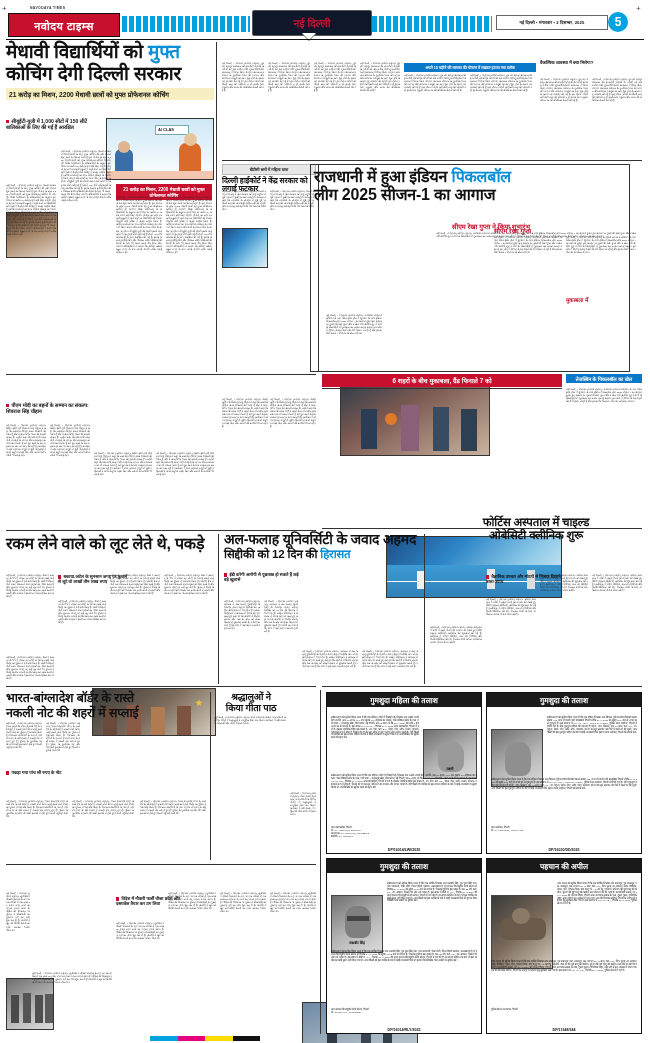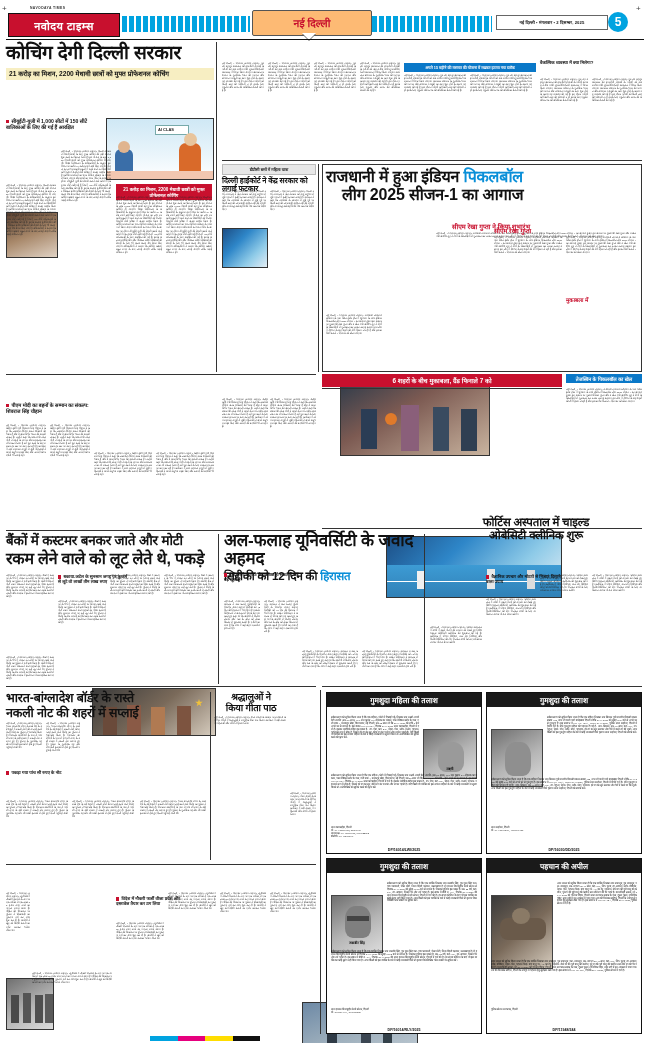--- a/index.html
+++ b/index.html
@@ -17,21 +17,21 @@
 
   
   .mast{position:absolute;left:0;top:10px;width:650px;height:28px;}
   .logo{position:absolute;left:8px;top:3px;width:110px;height:22px;background:#c8102e;
         border:1px solid #111;display:flex;align-items:center;justify-content:center;}
   .logo span{color:#fff;font-weight:bold;font-size:11px;letter-spacing:0.5px;}
   .logo-top{position:absolute;left:30px;top:-4px;font-size:3.4px;font-weight:bold;color:#333;letter-spacing:.4px;}
   .bars{position:absolute;top:6px;height:16px;background:
         repeating-linear-gradient(90deg,#00a3e0 0 5px,#ffffff 5px 7px);}
   .citybox{position:absolute;left:252px;top:0px;width:118px;height:24px;border:1px solid #555;
-           background:#fdba74;display:flex;align-items:center;justify-content:center;border-radius:2px;}
+           background:#0f172a;display:flex;align-items:center;justify-content:center;border-radius:2px;}
   .citybox span{color:#c8102e;font-weight:bold;font-size:10.5px;}
   .citytail{position:absolute;left:302px;top:23px;width:0;height:0;border-left:7px solid transparent;
             border-right:7px solid transparent;border-top:7px solid #fff;filter:drop-shadow(0 1px 0 #666);}
   .datebox{position:absolute;left:496px;top:5px;width:110px;height:13px;border:1px solid #666;background:#fff;
            display:flex;align-items:center;justify-content:center;}
   .datebox span{font-size:4.2px;color:#111;font-weight:bold;letter-spacing:.1px;}
   .pagenum{position:absolute;left:608px;top:2px;width:20px;height:20px;border-radius:50%;background:#00a3e0;
            color:#fff;font-weight:bold;font-size:12px;display:flex;align-items:center;justify-content:center;}
   .regmark{position:absolute;font-size:8px;color:#444;}
 
@@ -88,20 +88,24 @@
     <div class="datebox">
       <span>नई दिल्ली • मंगलवार • 2 दिसम्बर, 2025</span>
     </div>
     <div class="pagenum">
       <span>5</span>
     </div>
   </div>
   <div class="sep-h" style="left:6px;top:39px;width:638px;background:#111;height:1px;"></div>
 
   <div class="abs" style="left:6px;top:42px;width:208px;">
+    <div class="hl" style="font-size:19px;">
+      <span>मेधावी विद्यार्थियों को</span>
+      <span class="blue">मुफ्त</span>
+    </div>
     <div class="hl" style="font-size:19px;margin-top:1px;">कोचिंग देगी दिल्ली सरकार</div>
     <div class="kicker" style="margin-top:4px;">21 करोड़ का मिशन, 2200 मेधावी छात्रों को मुफ्त प्रोफेशनल कोचिंग</div>
   </div>
 
   <div class="abs" style="left:6px;top:118px;width:96px;">
     <div class="bultxt">
       <span class="bullet"></span><span>सीयूईटी-यूजी में 1,000 सीटों में 150 सीटें बालिकाओं के लिए की गई हैं आरक्षित</span>
     </div>
   </div>
 
@@ -149,26 +153,26 @@
     <div class="greybar" style="font-size:4px;">डीटीसी बसों में महिला यात्रा</div>
     <div class="hl" style="font-size:7.6px;margin-top:2px;">दिल्ली हाईकोर्ट ने केंद्र सरकार को लगाई फटकार</div>
   </div>
   <div class="txt abs" style="left:222px;top:190px;width:44px;height:182px;">नई दिल्ली, 1 दिसम्बर (नवोदय टाइम्स): दिल्ली उच्च न्यायालय ने केंद्र सरकार को वायु प्रदूषण से जुड़े मामले में कड़ी फटकार लगाई है। अदालत ने कहा कि नागरिकों के स्वास्थ्य से जुड़े मुद्दे पर किसी तरह की लापरवाही बर्दाश्त नहीं की जाएगी और समयबद्ध कार्रवाई रिपोर्ट पेश करने के निर्देश दिए।</div>
   <div class="txt abs" style="left:270px;top:190px;width:44px;height:182px;">नई दिल्ली, 1 दिसम्बर (नवोदय टाइम्स): दिल्ली उच्च न्यायालय ने केंद्र सरकार को वायु प्रदूषण से जुड़े मामले में कड़ी फटकार लगाई है। अदालत ने कहा कि नागरिकों के स्वास्थ्य से जुड़े मुद्दे पर किसी तरह की लापरवाही बर्दाश्त नहीं की जाएगी और समयबद्ध कार्रवाई रिपोर्ट पेश करने के निर्देश दिए।</div>
 
   <div class="photo ph-c boxed abs" style="left:222px;top:120px;width:46px;height:40px;"></div>
 
   <div class="sep-v" style="left:318px;top:164px;height:208px;"></div>
 
-  <div class="abs boxed" style="left:322px;top:164px;width:320px;height:208px;padding:3px;">
+  <div class="abs boxed" style="left:310px;top:164px;width:320px;height:208px;padding:3px;">
     <div class="hl" style="font-size:16px;">
       <span>राजधानी में हुआ इंडियन</span>
       <span class="blue">पिकलबॉल</span>
     </div>
-    <div class="hl" style="font-size:16px;margin-top:1px;margin-left:16px;">लीग 2025 सीजन-1 का आगाज</div>
+    <div class="hl" style="font-size:16px;margin-top:1px;">लीग 2025 सीजन-1 का आगाज</div>
   </div>
 
   <div class="abs" style="left:436px;top:222px;width:110px;">
     <div style="color:#c8102e;font-weight:bold;font-size:6.6px;text-align:center;">सीएम रेखा गुप्ता ने किया शुभारंभ</div>
   </div>
   <div class="txt abs" style="left:436px;top:232px;width:200px;height:14px;">नई दिल्ली, 1 दिसम्बर (नवोदय टाइम्स): राजधानी त्यागराज स्टेडियम के पास स्थित इंडोर हॉल में धूमधाम के साथ इंडियन पिकलबॉल लीग-2025 सीजन-1 का आगाज हुआ। इस अवसर पर मुख्यमंत्री रेखा गुप्ता और व खेल मंत्री आशीष सूद ने टीमों के खिलाड़ियों से मुलाकात कर उनका उत्साह बढ़ाया। इस लीग में देशभर के छह शहरों की टीमें हिस्सा ले रही हैं और इसका ग्रैंड फिनाले 7 दिसम्बर को खेला जाएगा।</div>
 
   <div class="photo ph-b boxed abs" style="left:340px;top:230px;width:150px;height:78px;">
     <div class="abs" style="left:20px;top:30px;width:16px;height:40px;background:#2b3d55;"></div>
     <div class="abs" style="left:60px;top:26px;width:18px;height:46px;background:#8a5f7a;"></div>
@@ -228,21 +232,20 @@
   <div class="txt abs" style="left:50px;top:424px;width:40px;height:102px;">नई दिल्ली, 1 दिसम्बर (नवोदय टाइम्स): केंद्रीय कृषि मंत्री शिवराज सिंह चौहान ने कहा कि लखपति दीदियां अनंत शक्तियों की भंडार हैं और वे आत्मनिर्भर भारत की असली ताकत हैं। उन्होंने कहा कि प्रधानमंत्री नरेन्द्र मोदी ने बहनों के सम्मान और स्वावलंबन का जो संकल्प लिया है उसे पूरा करने के लिए सरकार हर स्तर पर काम कर रही है। कार्यक्रम में स्वयं सहायता समूहों से जुड़ी महिलाओं ने अपने अनुभव साझा किए और उत्पादों की प्रदर्शनी भी लगाई गई।</div>
   <div class="txt abs" style="left:94px;top:452px;width:58px;height:74px;">नई दिल्ली, 1 दिसम्बर (नवोदय टाइम्स): केंद्रीय कृषि मंत्री शिवराज सिंह चौहान ने कहा कि लखपति दीदियां अनंत शक्तियों की भंडार हैं और वे आत्मनिर्भर भारत की असली ताकत हैं। उन्होंने कहा कि प्रधानमंत्री नरेन्द्र मोदी ने बहनों के सम्मान और स्वावलंबन का जो संकल्प लिया है उसे पूरा करने के लिए सरकार हर स्तर पर काम कर रही है। कार्यक्रम में स्वयं सहायता समूहों से जुड़ी महिलाओं ने अपने अनुभव साझा किए और उत्पादों की प्रदर्शनी भी लगाई गई।</div>
   <div class="txt abs" style="left:156px;top:452px;width:58px;height:74px;">नई दिल्ली, 1 दिसम्बर (नवोदय टाइम्स): केंद्रीय कृषि मंत्री शिवराज सिंह चौहान ने कहा कि लखपति दीदियां अनंत शक्तियों की भंडार हैं और वे आत्मनिर्भर भारत की असली ताकत हैं। उन्होंने कहा कि प्रधानमंत्री नरेन्द्र मोदी ने बहनों के सम्मान और स्वावलंबन का जो संकल्प लिया है उसे पूरा करने के लिए सरकार हर स्तर पर काम कर रही है। कार्यक्रम में स्वयं सहायता समूहों से जुड़ी महिलाओं ने अपने अनुभव साझा किए और उत्पादों की प्रदर्शनी भी लगाई गई।</div>
 
   <div class="photo ph-d boxed abs" style="left:94px;top:406px;width:60px;height:42px;opacity:0;"></div>
 
   <div class="sep-h" style="left:6px;top:530px;width:310px;"></div>
   <div class="sep-h" style="left:322px;top:528px;width:320px;"></div>
 
   <div class="abs" style="left:6px;top:534px;width:208px;">
-    <div class="hl" style="font-size:13.5px;">बैंकों में कस्टमर बनकर जाते और मोटी</div>
     <div class="hl" style="font-size:16px;margin-top:1px;">रकम लेने वाले को लूट लेते थे, पकड़े</div>
   </div>
 
   <div class="abs" style="left:58px;top:574px;width:72px;">
     <div class="bultxt" style="font-size:4.4px;line-height:5.4px;">
       <span class="bullet"></span><span>बकाया-जटेल के सुनसान जगह पर कुकर्म से लूटे वो लाखों तीन लाख रुपए</span>
     </div>
   </div>
 
   <div class="photo ph-grey boxed abs" style="left:6px;top:600px;width:48px;height:52px;">
@@ -254,21 +257,21 @@
 
   <div class="txt abs" style="left:6px;top:574px;width:48px;height:24px;">नई दिल्ली, 1 दिसम्बर (नवोदय टाइम्स): बैंकों में कस्टमर के भेष में जाकर उन लोगों पर निगाह रखने वाले गिरोह का पुलिस ने पर्दाफाश किया है। आरोपी बैंक से मोटी रकम निकालने वाले ग्राहकों का पीछा करते थे और सुनसान जगह पर उन्हें लूट लेते थे। पुलिस ने गिरोह के तीन सदस्यों को गिरफ्तार कर उनके कब्जे से नकदी और वारदात में इस्तेमाल मोटरसाइकिल बरामद की है।</div>
   <div class="txt abs" style="left:6px;top:656px;width:48px;height:26px;">नई दिल्ली, 1 दिसम्बर (नवोदय टाइम्स): बैंकों में कस्टमर के भेष में जाकर उन लोगों पर निगाह रखने वाले गिरोह का पुलिस ने पर्दाफाश किया है। आरोपी बैंक से मोटी रकम निकालने वाले ग्राहकों का पीछा करते थे और सुनसान जगह पर उन्हें लूट लेते थे। पुलिस ने गिरोह के तीन सदस्यों को गिरफ्तार कर उनके कब्जे से नकदी और वारदात में इस्तेमाल मोटरसाइकिल बरामद की है।</div>
   <div class="txt abs" style="left:58px;top:600px;width:48px;height:82px;">नई दिल्ली, 1 दिसम्बर (नवोदय टाइम्स): बैंकों में कस्टमर के भेष में जाकर उन लोगों पर निगाह रखने वाले गिरोह का पुलिस ने पर्दाफाश किया है। आरोपी बैंक से मोटी रकम निकालने वाले ग्राहकों का पीछा करते थे और सुनसान जगह पर उन्हें लूट लेते थे। पुलिस ने गिरोह के तीन सदस्यों को गिरफ्तार कर उनके कब्जे से नकदी और वारदात में इस्तेमाल मोटरसाइकिल बरामद की है।</div>
   <div class="txt abs" style="left:110px;top:574px;width:50px;height:108px;">नई दिल्ली, 1 दिसम्बर (नवोदय टाइम्स): बैंकों में कस्टमर के भेष में जाकर उन लोगों पर निगाह रखने वाले गिरोह का पुलिस ने पर्दाफाश किया है। आरोपी बैंक से मोटी रकम निकालने वाले ग्राहकों का पीछा करते थे और सुनसान जगह पर उन्हें लूट लेते थे। पुलिस ने गिरोह के तीन सदस्यों को गिरफ्तार कर उनके कब्जे से नकदी और वारदात में इस्तेमाल मोटरसाइकिल बरामद की है।</div>
   <div class="txt abs" style="left:164px;top:574px;width:50px;height:108px;">नई दिल्ली, 1 दिसम्बर (नवोदय टाइम्स): बैंकों में कस्टमर के भेष में जाकर उन लोगों पर निगाह रखने वाले गिरोह का पुलिस ने पर्दाफाश किया है। आरोपी बैंक से मोटी रकम निकालने वाले ग्राहकों का पीछा करते थे और सुनसान जगह पर उन्हें लूट लेते थे। पुलिस ने गिरोह के तीन सदस्यों को गिरफ्तार कर उनके कब्जे से नकदी और वारदात में इस्तेमाल मोटरसाइकिल बरामद की है।</div>
 
   <div class="sep-v" style="left:218px;top:534px;height:150px;"></div>
 
   <div class="abs" style="left:224px;top:532px;width:196px;">
-    <div class="hl" style="font-size:17px;">अल-फलाह यूनिवर्सिटी के जवाद अहमद</div>
+    <div class="hl" style="font-size:14px;">अल-फलाह यूनिवर्सिटी के जवाद अहमद</div>
     <div class="hl" style="font-size:11.5px;margin-top:1px;">
       <span>सिद्दीकी को 12 दिन की</span>
       <span class="blue">हिरासत</span>
     </div>
   </div>
 
   <div class="abs" style="left:224px;top:572px;width:76px;">
     <div class="bultxt" style="font-size:4.3px;line-height:5.2px;">
       <span class="bullet"></span><span>ईडी करेगी आरोपी से पूछताछ हो सकते हैं कई बड़े खुलासे</span>
     </div>

